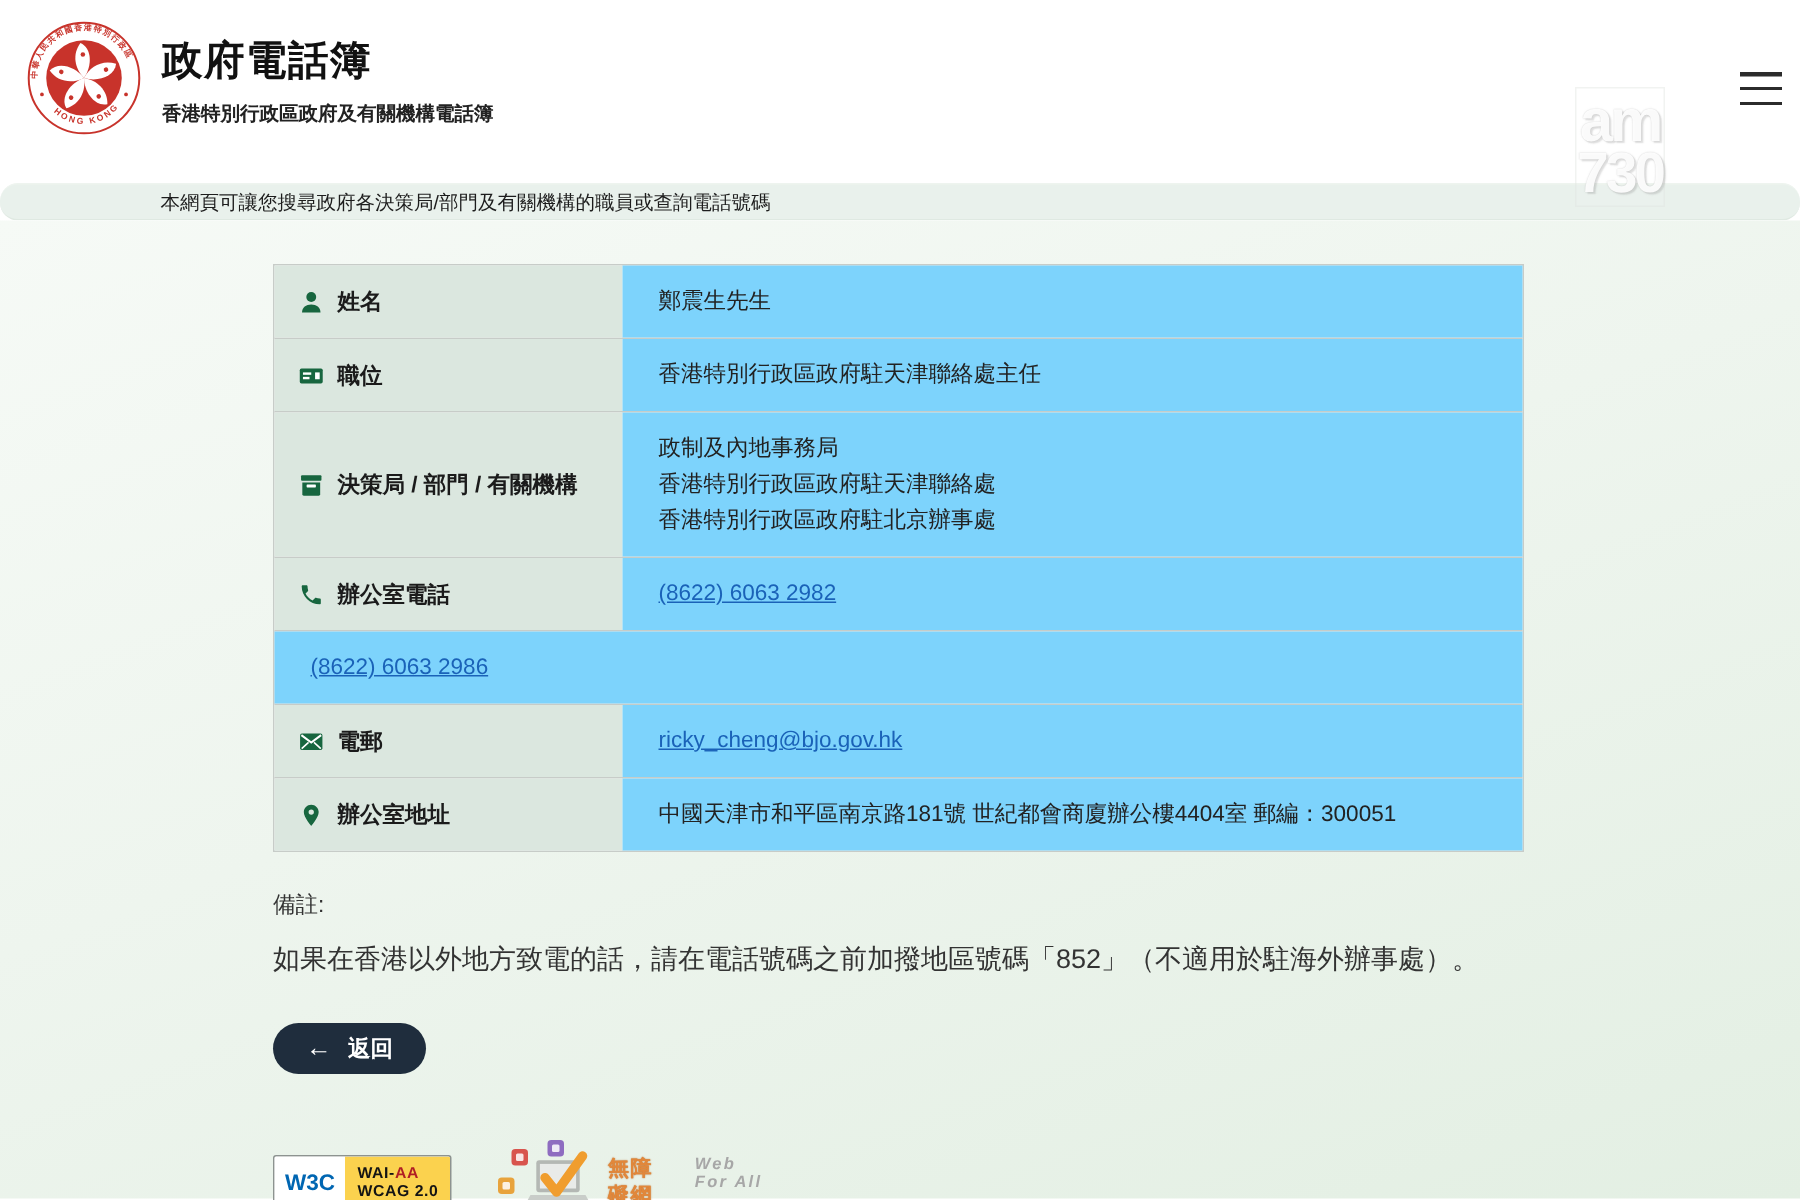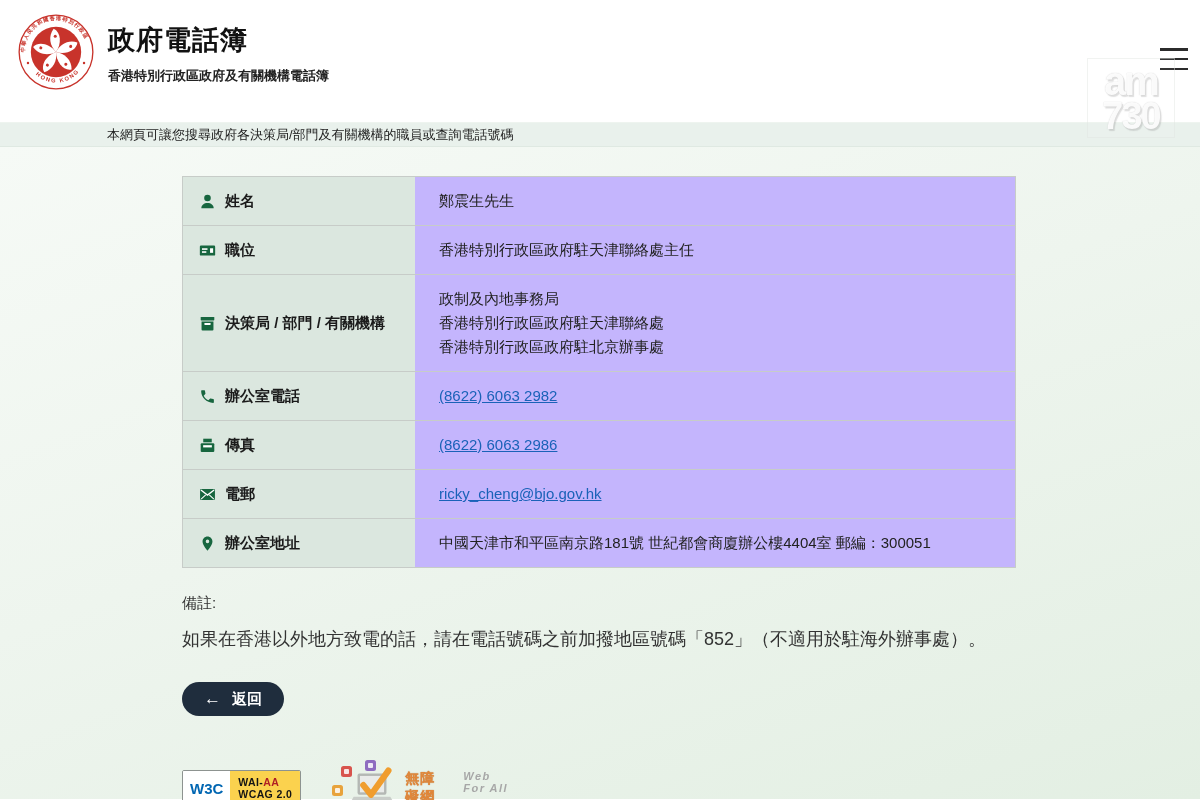--- a/index.html
+++ b/index.html
@@ -9,41 +9,41 @@
   
   .header { height:122px; background:#fff; position:relative; display:flex; align-items:flex-start; }
   .logo-wrap { margin:14px 0 0 18px; width:76px; height:76px; }
   .title-block { margin-left:14px; padding-top:22px; }
   .page-title { font-size:27px; font-weight:800; color:#111; letter-spacing:1px; }
   .page-subtitle { margin-top:9px; font-size:13px; font-weight:700; color:#222; }
   .hamburger { position:absolute; top:46px; right:10px; width:30px; height:26px; background:none; border:none; cursor:pointer; display:flex; flex-direction:column; justify-content:space-between; padding:2px 0; }
   .hamburger .bar { display:block; width:28px; height:2.5px; background:#2b2b2b; }
 
   
-  .watermark { position:absolute; left:1087px; top:58px; width:88px; height:80px; z-index:40;
+  .watermark { position:absolute; left:1050px; top:58px; width:60px; height:80px; z-index:40;
     text-align:center; font-weight:800; color:rgba(255,255,255,0.92);
     text-shadow:0 0 1px rgba(160,160,160,0.55), 1.5px 1.5px 1px rgba(140,140,140,0.28);
     border:1px solid rgba(225,228,225,0.45); background:rgba(255,255,255,0.05); line-height:1; letter-spacing:-2px; }
   .watermark .wm1 { font-size:40px; margin-top:2px; }
   .watermark .wm2 { font-size:38px; margin-top:-4px; }
 
   
-  .notice { height:25px; background:#e9f1ec; border-top:1px solid #eef4ef; border-bottom:1px solid #dfe9e2; display:flex; align-items:center; padding-left:107px; }
+  .notice { height:25px; background:#e9f1ec; border-top:1px solid #eef4ef; border-bottom:1px solid #dfe9e2; display:flex; align-items:center; padding-left:107px;border-radius:12px; }
   .notice span { font-size:13px; color:#1d1d1d; }
 
   
   .content { height:652px; background:linear-gradient(160deg,#f6faf6 0%, #eef5ee 45%, #e3efe3 100%); padding:29px 0 0 182px; }
 
   .contact-table { width:834px; border:1px solid #c7ccc8; background:#fff; }
   .row { display:flex; border-top:1px solid #c7ccc8; }
   .row:first-child { border-top:none; }
   .label-cell { width:232px; min-width:232px; background:#dbe7df; display:flex; align-items:center; gap:9px; padding:12px 10px 12px 16px; }
   .cell-icon { display:inline-flex; width:17px; height:17px; flex:0 0 17px; align-items:center; }
   .cell-label { font-size:15px; font-weight:700; color:#1b1b1b; }
-  .value-cell { flex:1; background:#c4b5fd; display:flex; flex-direction:column; justify-content:flex-start; padding:12px 16px 12px 24px; min-height:48px; font-size:15px; color:#222; line-height:24px; }
+  .value-cell { flex:1; background:#7dd3fc; display:flex; flex-direction:column; justify-content:flex-start; padding:12px 16px 12px 24px; min-height:48px; font-size:15px; color:#222; line-height:24px; }
   .value-cell a.link { color:#1a62b8; text-decoration:underline; cursor:pointer; width:max-content; }
 
   .note-label { margin-top:26px; font-size:15px; color:#333; }
   .note-text { margin-top:14px; font-size:18px; color:#333; }
 
   .back-btn { margin-top:31px; display:inline-flex; align-items:center; gap:11px; background:#1f2d3d; color:#fff; border:none; border-radius:18px; height:34px; padding:0 22px; font-size:15px; font-weight:700; cursor:pointer; font-family:inherit; }
   .back-btn .arrow { font-size:17px; font-weight:400; }
 
   
   .badges { margin-top:44px; display:flex; align-items:center; gap:28px; }
@@ -187,30 +187,20 @@
                 <path fill="#17663f" d="M6.62 10.79c1.44 2.83 3.76 5.14 6.59 6.59l2.2-2.2c.27-.27.67-.36 1.02-.24 1.12.37 2.33.57 3.57.57.55 0 1 .45 1 1V20c0 .55-.45 1-1 1-9.39 0-17-7.61-17-17 0-.55.45-1 1-1h3.5c.55 0 1 .45 1 1 0 1.25.2 2.45.57 3.57.11.35.03.74-.25 1.02l-2.2 2.2z"></path>
               </svg>
             </span>
             <span class="cell-label">辦公室電話</span>
           </div>
           <div class="value-cell">
             <a class="link">(8622) 6063 2982</a>
           </div>
         </div>
         <div class="row">
-          <div class="label-cell">
-            <span class="cell-icon">
-              <svg viewBox="0 0 16 16" width="17" height="17">
-                <rect x="4" y="1.6" width="8" height="3.4" fill="#17663f"></rect>
-                <rect x="1.6" y="5.8" width="12.8" height="8.4" rx="1" fill="#17663f"></rect>
-                <rect x="3.9" y="7.7" width="8.2" height="2.1" fill="#fff"></rect>
-              </svg>
-            </span>
-            <span class="cell-label">傳真</span>
-          </div>
           <div class="value-cell">
             <a class="link">(8622) 6063 2986</a>
           </div>
         </div>
         <div class="row">
           <div class="label-cell">
             <span class="cell-icon">
               <svg viewBox="0 0 16 16" width="17" height="17">
                 <rect x="1" y="2.9" width="14" height="10.2" rx="1.1" fill="#17663f"></rect>
                 <path d="M1.8 3.8l6.2 4.7 6.2-4.7" stroke="#fff" stroke-width="1.3" fill="none"></path>

